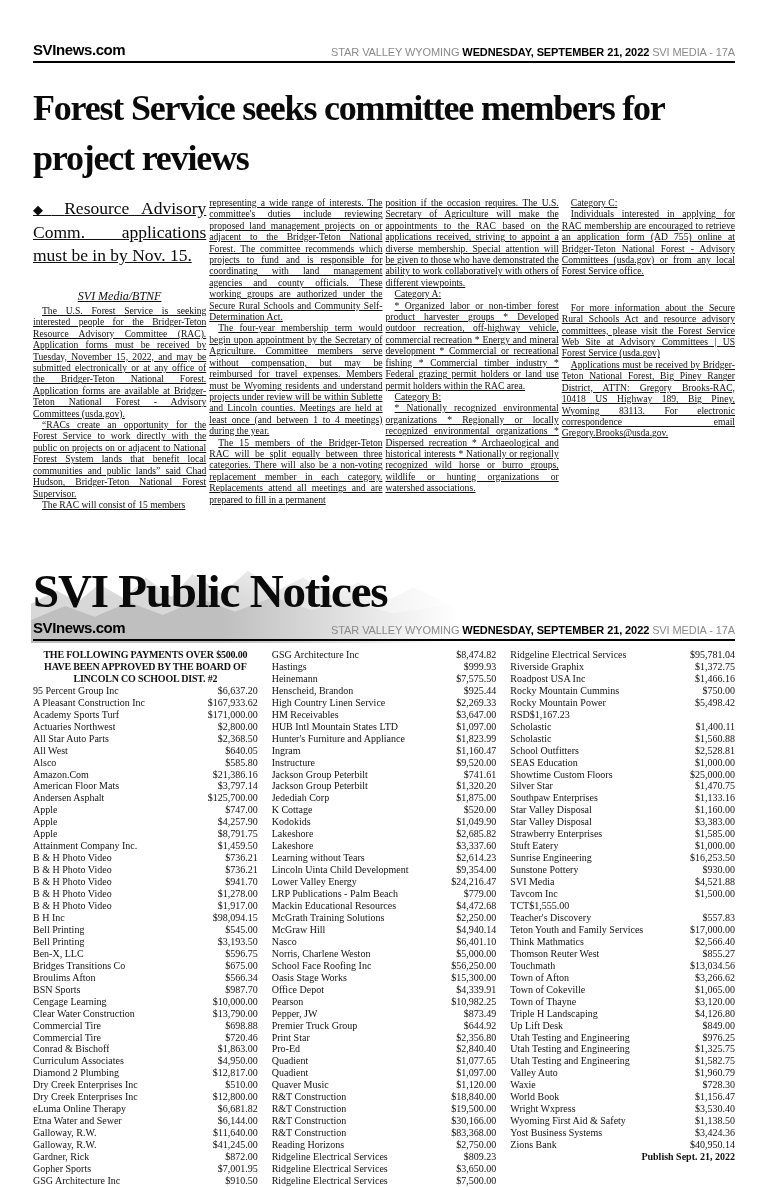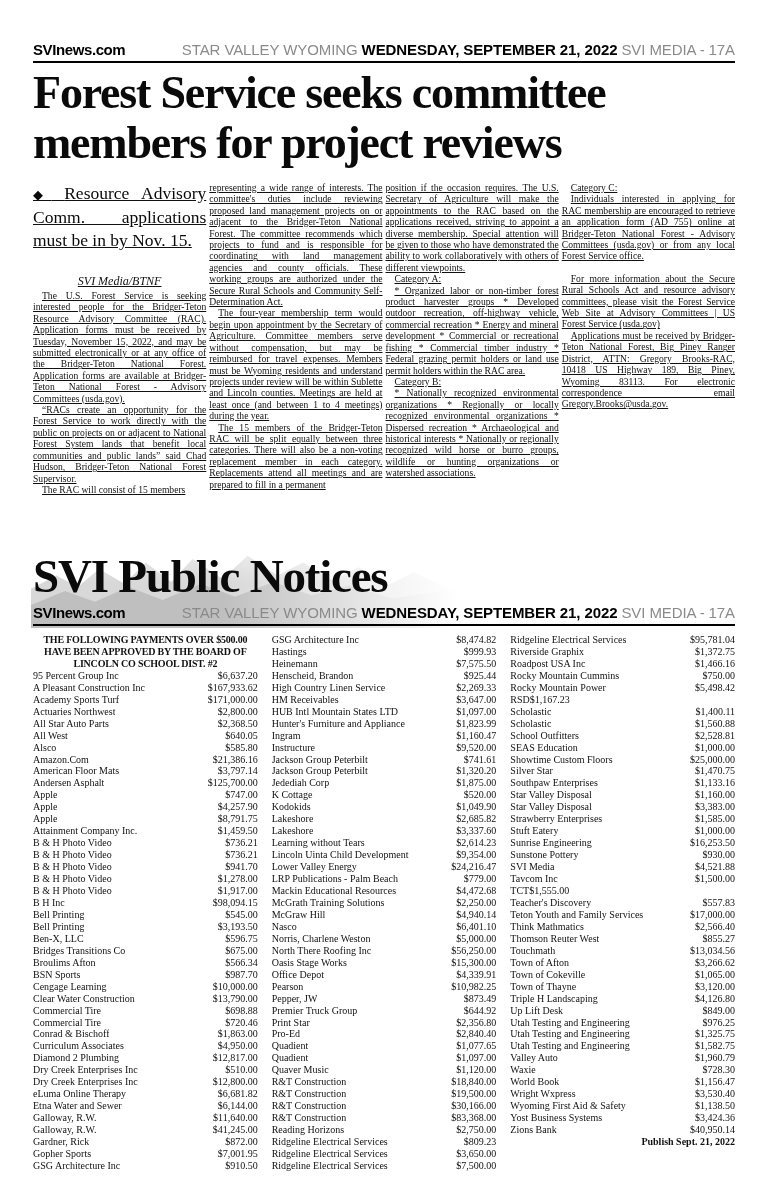--- a/index.html
+++ b/index.html
@@ -14,41 +14,41 @@
     display:flex;justify-content:space-between;align-items:flex-end;
     border-bottom:2px solid #000;padding-bottom:3px;
     position:relative;z-index:2;
   }
   .masthead-top{margin-top:33px;}
   .site{
     font-family:"Liberation Sans", sans-serif;font-weight:bold;
     font-size:15px;letter-spacing:-0.4px;color:#000;
   }
   .meta{
-    font-family:"Liberation Sans", sans-serif;font-size:15px;
+    font-family:"Liberation Sans", sans-serif;font-size:11px;
     color:#8a8a8a;letter-spacing:-0.1px;white-space:nowrap;
   }
   .meta .date{color:#000;font-weight:bold;}
   
   .headline{
-    margin-top:5px;font-size:46px;line-height:50px;font-weight:bold;
+    margin-top:20px;font-size:36px;line-height:50px;font-weight:bold;
     letter-spacing:-1.2px;color:#0a0a0a;
   }
   
   .article{display:flex;gap:3px;margin-top:14px;height:350px;overflow:hidden;text-decoration:underline;}
   .article-col{flex:1 1 0;min-width:0;}
   .deck{font-size:17.5px;line-height:23px;text-align:justify;color:#0a0a0a;}
   .deck .diamond{font-size:13px;line-height:23px;}
   .byline{
     text-align:center;font-style:italic;font-size:12px;
     margin-top:22px;margin-bottom:1px;
   }
   .body-p{font-size:9.6px;line-height:11.4px;text-align:justify;margin:0;}
   .body-p.indent{text-indent:9px;}
-  .body-p.gap{margin-top:11px;}
+  .body-p.gap{margin-top:25px;}
   
   .notices{position:relative;margin-top:18px;}
   .mountains{position:absolute;left:-2px;top:-4px;width:425px;height:82px;z-index:0;}
   .mountains .m1{
     position:absolute;left:0;top:0;right:0;bottom:0;background:#d8d8d8;
     clip-path:polygon(0% 100%,0% 52%,6% 36%,11% 50%,16% 28%,22% 46%,27% 20%,33% 44%,38% 16%,45% 40%,51% 12%,58% 36%,64% 20%,71% 42%,77% 26%,84% 48%,90% 32%,100% 56%,100% 100%);
   }
   .mountains .m2{
     position:absolute;left:0;top:0;right:0;bottom:0;background:#bfbfbf;
     clip-path:polygon(0% 100%,0% 72%,8% 55%,15% 68%,23% 50%,31% 66%,40% 46%,48% 62%,57% 44%,66% 60%,75% 48%,85% 64%,100% 52%,100% 100%);
@@ -410,21 +410,21 @@
             </div>
             <div class="pay-row">
               <span class="pay-name">Nasco</span>
               <span class="pay-amt">$6,401.10</span>
             </div>
             <div class="pay-row">
               <span class="pay-name">Norris, Charlene Weston</span>
               <span class="pay-amt">$5,000.00</span>
             </div>
             <div class="pay-row">
-              <span class="pay-name">North There Roofing Inc</span>
+              <span class="pay-name">School Face Roofing Inc</span>
               <span class="pay-amt">$56,250.00</span>
             </div>
             <div class="pay-row">
               <span class="pay-name">Oasis Stage Works</span>
               <span class="pay-amt">$15,300.00</span>
             </div>
             <div class="pay-row">
               <span class="pay-name">Office Depot</span>
               <span class="pay-amt">$4,339.91</span>
             </div>

